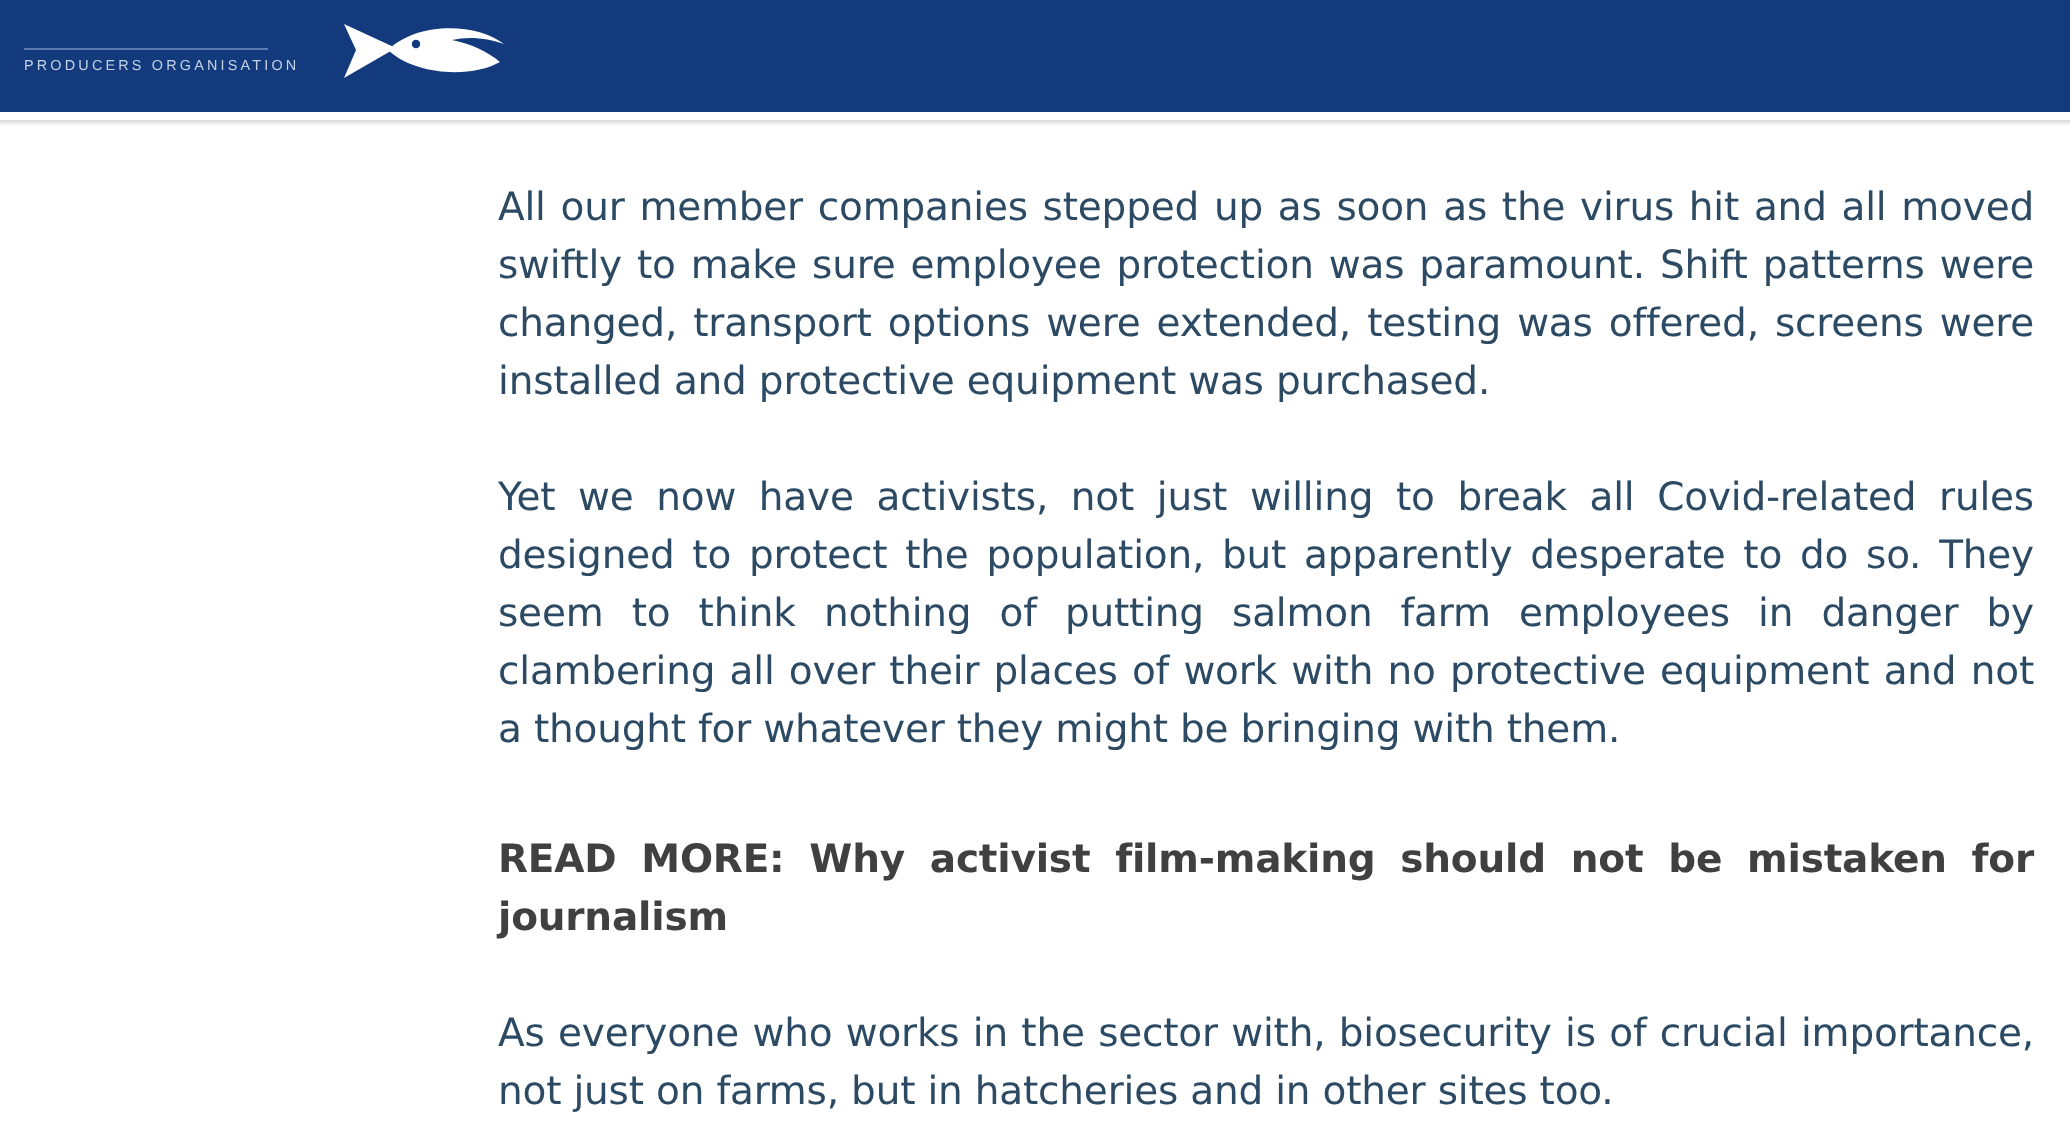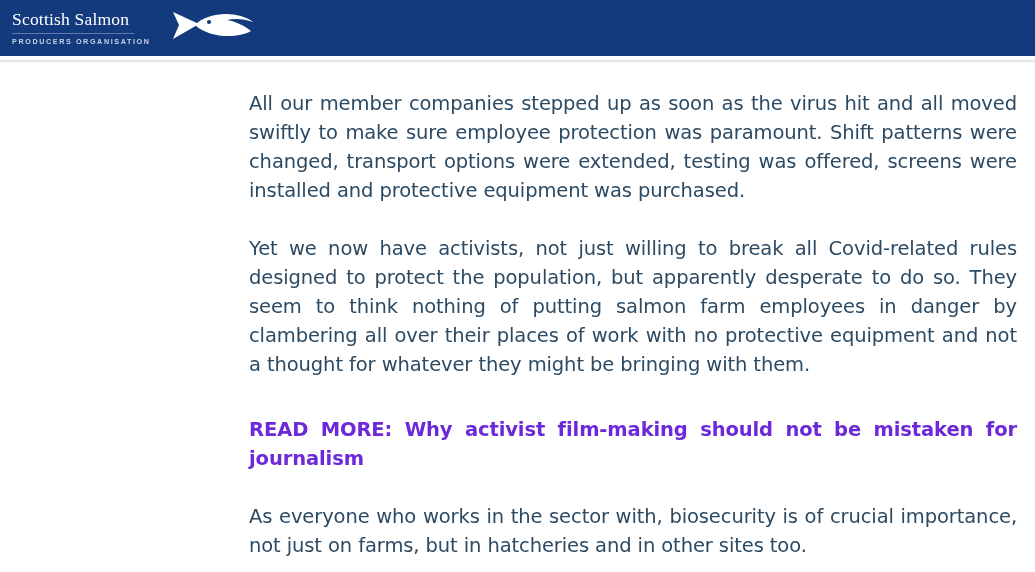--- a/index.html
+++ b/index.html
@@ -41,21 +41,20 @@
     font-size: 17.5px;
     letter-spacing: 0.2px;
     white-space: nowrap;
   }
   .brand-sub {
     color: #c6d2e6;
     font-size: 7.2px;
     letter-spacing: 1.6px;
     margin-top: 4px;
     white-space: nowrap;
-    font-weight: bold;
   }
   .brand-rule {
     width: 122px;
     height: 1px;
     background: #5d79ad;
     margin-top: 5px;
   }
   .logo-fish {
     display: block;
   }
@@ -86,35 +85,34 @@
     margin: 0 0 29px 0;
     font-family: "DejaVu Sans", sans-serif;
     font-size: 19.5px;
     line-height: 29px;
     color: #2c4a63;
     text-align: justify;
     text-justify: inter-word;
     letter-spacing: -0.1px;
   }
   .article p.read-more {
-    color: #6d28d9;
+    color: #404040;
     font-weight: bold;
     margin-top: 36px;
   }
   .article p:last-child {
     margin-bottom: 0;
   }
 </style>
 </head>
 <body>
 
 <div class="site-header">
   <div class="header-inner">
     <div class="brand">
-      <div class="brand-name">Scottish Salmon</div>
       <div class="brand-rule"></div>
       <div class="brand-sub">PRODUCERS ORGANISATION</div>
     </div>
     <span class="logo-fish">
       <svg width="96" height="34" viewBox="0 0 96 34" xmlns="http://www.w3.org/2000/svg">
         <path d="M8 3 L34 15 L8 30 L14 16 Z" fill="#ffffff"></path>
         <path d="M30 16 C 44 2, 74 2, 88 13 C 80 10, 70 9, 62 11 C 72 13, 80 17, 86 22 C 72 30, 44 29, 30 16 Z" fill="#ffffff"></path>
         <circle cx="44" cy="13" r="2.1" fill="#123a7c"></circle>
       </svg>
     </span>

